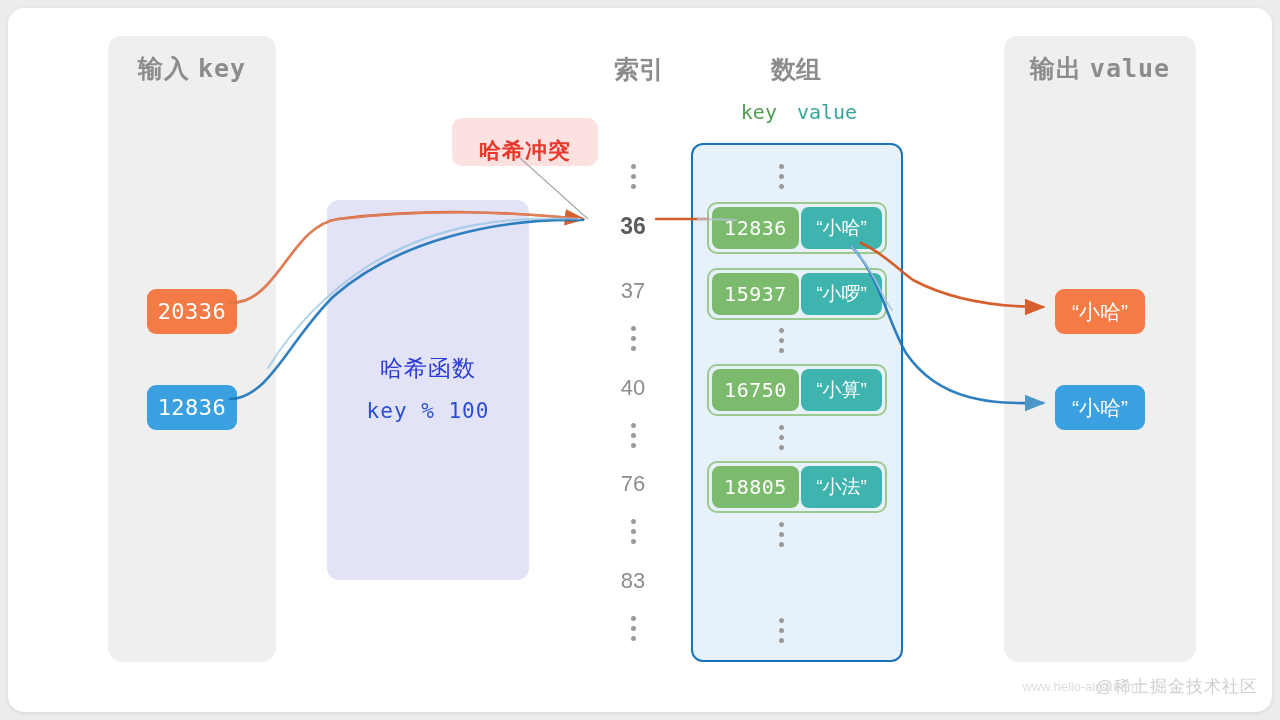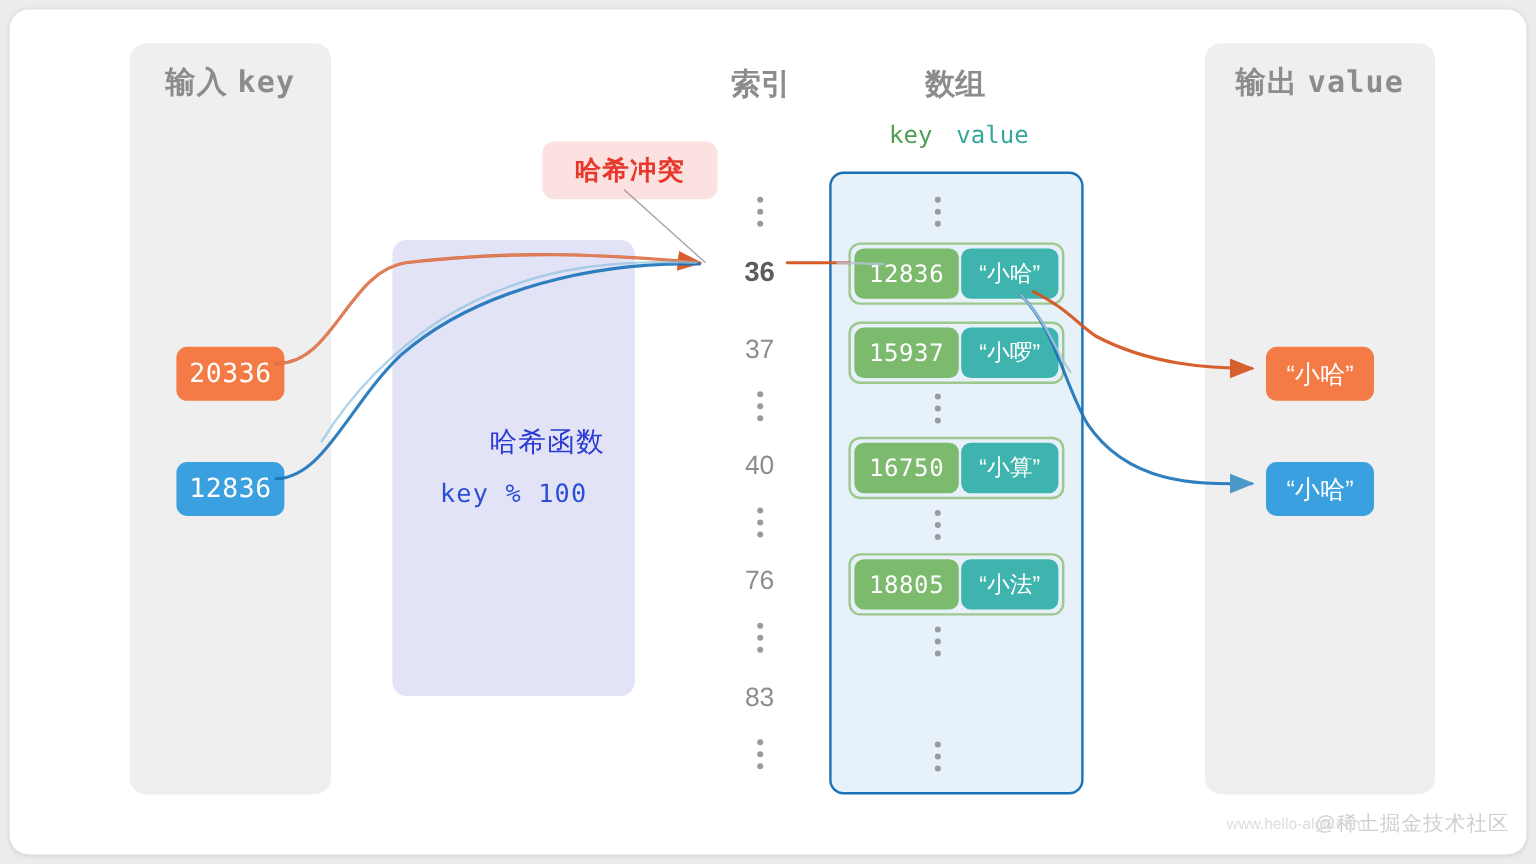--- a/index.html
+++ b/index.html
@@ -61,21 +61,21 @@
   }
 
   
   .col-heading {
     position: absolute;
     color: #8c8c8c;
     font-size: 25px;
     font-weight: bold;
     white-space: nowrap;
   }
-  #heading-index { left: 596px; top: 45px; width: 60px; text-align: center; }
+  #heading-index { left: 596px; top: 45px; width: 60px; text-align: right; }
   #heading-array { left: 740px; top: 45px; width: 96px; text-align: center; }
 
   #kv-heading {
     position: absolute;
     left: 686px;
     top: 92px;
     width: 210px;
     text-align: center;
     font-family: "DejaVu Sans Mono", "Liberation Mono", monospace;
     font-size: 20px;
@@ -89,21 +89,21 @@
   
   #collision-badge {
     position: absolute;
     left: 444px;
     top: 110px;
     width: 146px;
     height: 48px;
     background: #fbe1e0;
     border-radius: 10px;
     display: flex;
-    align-items: center;
+    align-items: flex-end;
     justify-content: center;
     color: #e8372b;
     font-size: 22px;
     font-weight: bold;
     letter-spacing: 1px;
   }
 
   
   #hash-box {
     position: absolute;
@@ -114,21 +114,20 @@
     background: #e2e3f6;
     border-radius: 12px;
   }
   #hash-box .hf-title {
     position: absolute;
     left: 0; top: 153px; width: 100%;
     text-align: center;
     color: #2a3ad4;
     font-size: 23px;
     letter-spacing: 1px;
-    padding-left: 28px;
   }
   #hash-box .hf-expr {
     position: absolute;
     left: 0; top: 199px; width: 100%;
     text-align: center;
     color: #2a4fd4;
     font-family: "DejaVu Sans Mono", "Liberation Mono", monospace;
     font-size: 21px;
     letter-spacing: 1px;
   }

